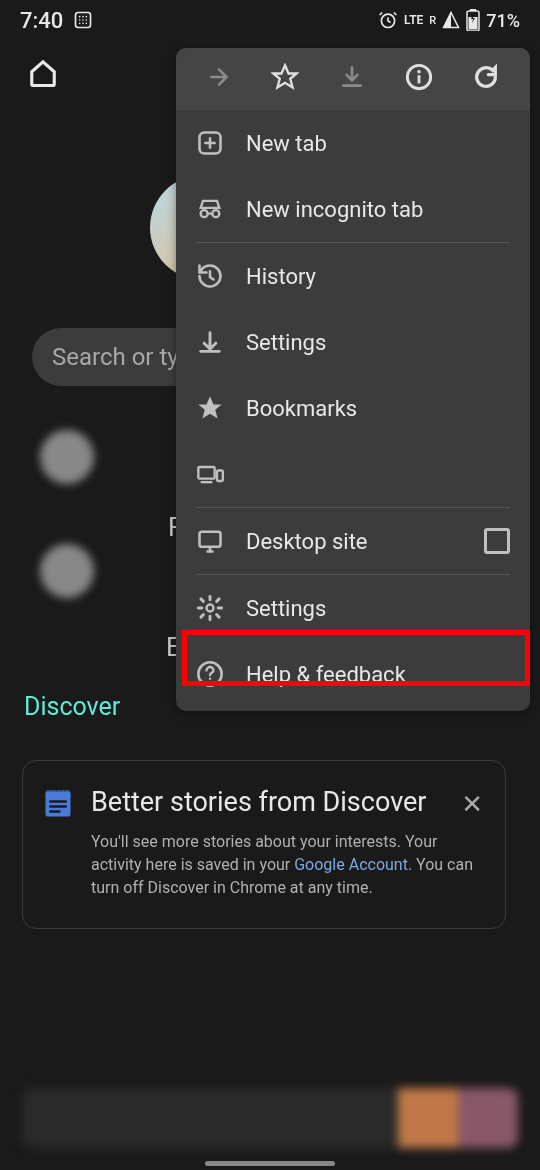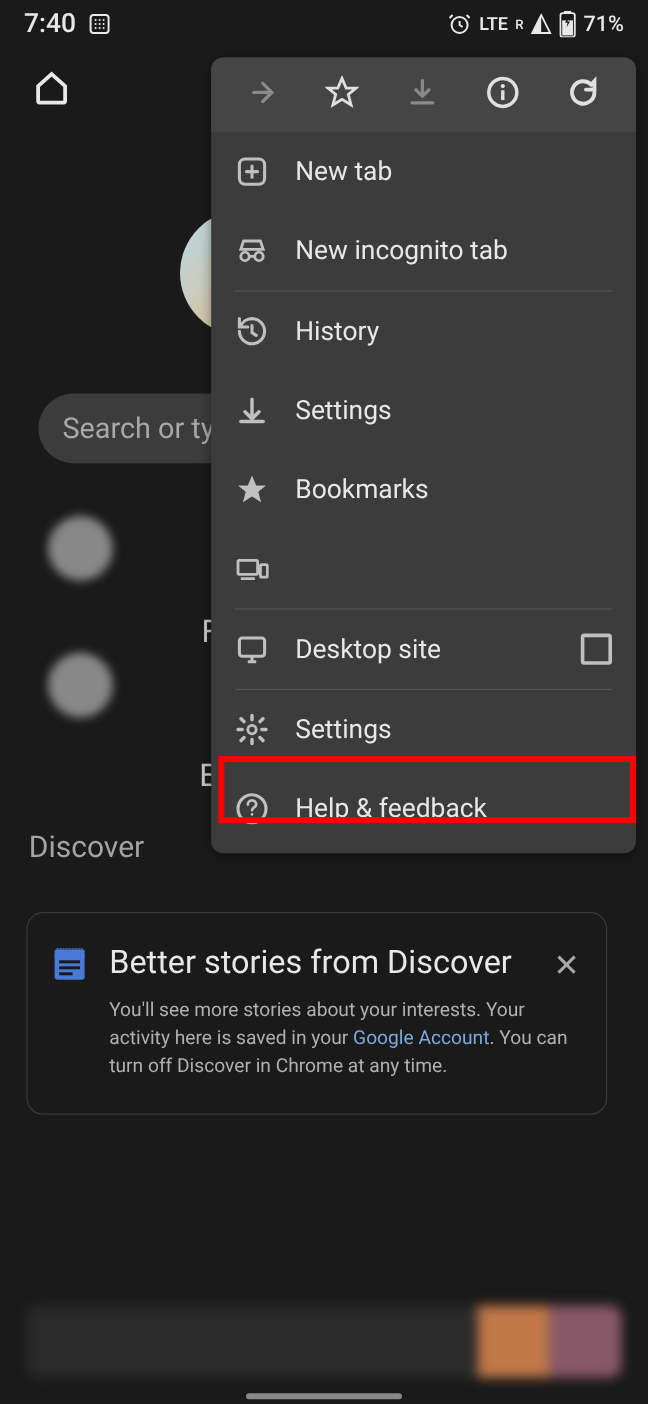--- a/index.html
+++ b/index.html
@@ -67,21 +67,21 @@
       position: absolute;
       font-size: 26px;
       color: #c8c8c8;
       z-index: 0;
     }
     .discover-label {
       position: absolute;
       top: 692px;
       left: 24px;
       font-size: 25px;
-      color: #a3a3a3;
+      color: #5eead4;
       z-index: 0;
     }
     .menu {
       position: absolute;
       top: 48px;
       right: 10px;
       width: 354px;
       background: #3c3c3c;
       border-radius: 10px;
       z-index: 10;
@@ -206,21 +206,21 @@
         <circle cx="8" cy="16" r="1" fill="#e8e8e8"></circle>
         <circle cx="12" cy="16" r="1" fill="#e8e8e8"></circle>
         <circle cx="16" cy="16" r="1" fill="#e8e8e8"></circle>
       </svg>
   </div>
   <div class="status-right">
     <svg width="20" height="20" viewBox="0 0 24 24" fill="none" stroke="#e8e8e8" stroke-width="2">
         <circle cx="12" cy="13" r="8"></circle>
         <path d="M12 9v4l3 2M5 3l-3 3M22 6l-3-3"></path>
       </svg>
-    <span style="font-size:15px;font-weight:600">LTE</span>
+    <span style="font-size:12px;font-weight:600">LTE</span>
     <span style="font-size:11px;vertical-align:super">R</span>
     <svg width="18" height="18" viewBox="0 0 24 24">
         <path d="M2 22h20L12 2z" fill="none" stroke="#e8e8e8" stroke-width="2"></path>
         <path d="M2 22h10V2z" fill="#e8e8e8"></path>
       </svg>
     <svg width="14" height="22" viewBox="0 0 12 22">
         <rect x="0" y="2" width="12" height="20" rx="2" fill="none" stroke="#e8e8e8" stroke-width="1.5"></rect>
         <rect x="3" y="0" width="6" height="2" fill="#e8e8e8"></rect>
         <rect x="1.5" y="8" width="9" height="12.5" fill="#e8e8e8"></rect>
         <path d="M6 5l-2 5h2l-1 4 3-5h-2z" fill="#1a1a1a"></path>

